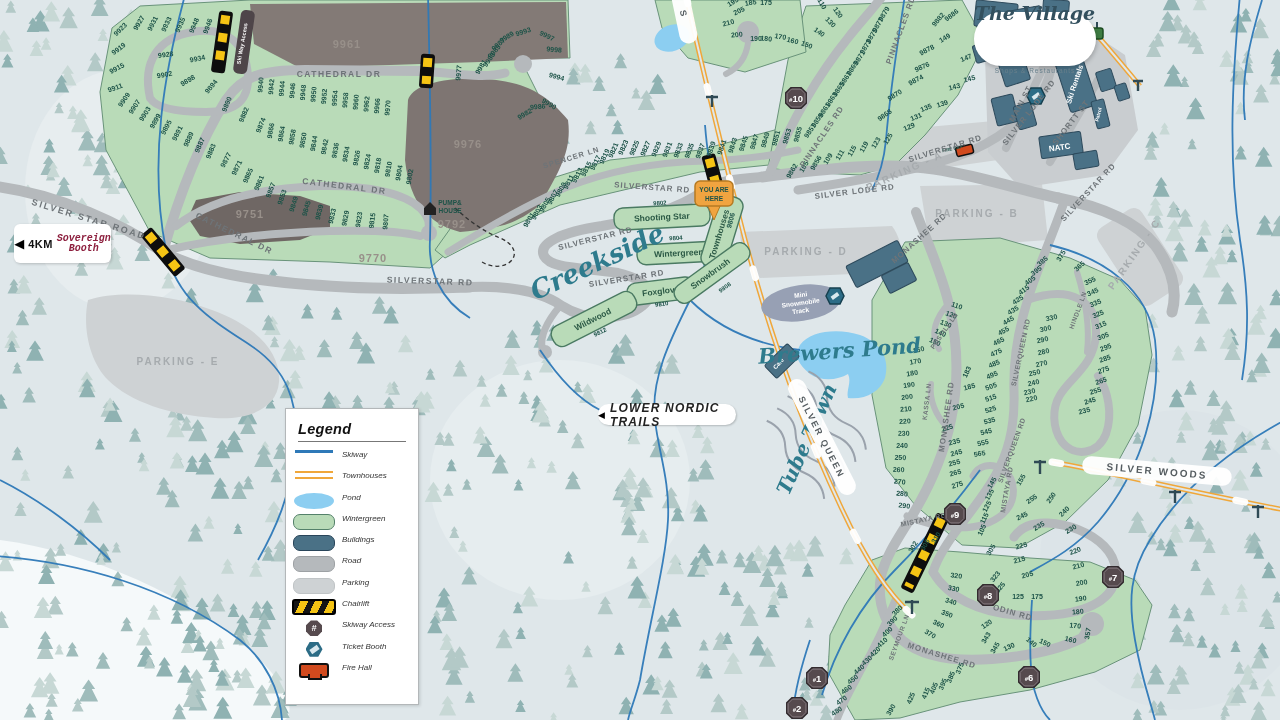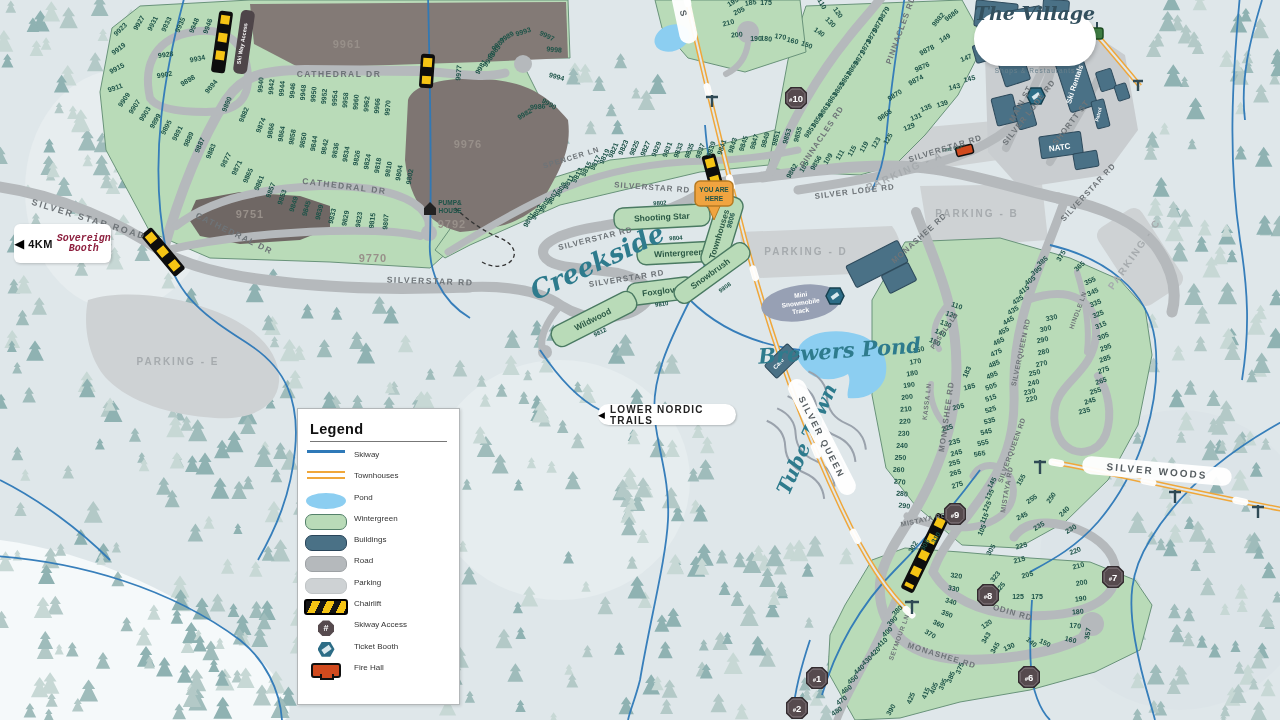--- a/index.html
+++ b/index.html
@@ -1,22 +1,22 @@
 <!DOCTYPE html>
 <html><head>
 <meta charset="utf-8">
 <style>
   html,body{margin:0;padding:0;background:#222;}
   #stage{position:relative;width:1280px;height:720px;overflow:hidden;background:#dfe7ea;
          font-family:"Liberation Sans",sans-serif;}
   #mapsvg{position:absolute;left:0;top:0;}
   
   .panel{position:absolute;background:#fff;box-sizing:border-box;gap:42px;}
-  #legend{left:297px;top:408px;width:163px;height:297px;border:1px solid #b3b7b9;
-          box-shadow:1px 1px 3px rgba(0,0,0,.15);}
+  #legend{left:285px;top:408px;width:134px;height:297px;border:1px solid #b3b7b9;
+          box-shadow:1px 1px 3px rgba(0,0,0,.15);font-style:italic;}
   #legend h3{margin:12px 12px 4px;font-size:14.5px;letter-spacing:.3px;color:#111;}
   #legend .rule{border-top:1px solid #777;margin:0 12px 8px;}
   .lg-row{display:flex;align-items:flex-start;height:21.3px;}
   .lg-sw{width:56px;display:flex;justify-content:center;align-items:center;}
   .lg-lab{font-size:8px;color:#333;}
   .sw-skiway{width:38px;height:2.5px;background:#2e79b8;}
   .sw-chairlift{width:38px;height:8px;border-top:2.5px solid #f0a73a;border-bottom:2.5px solid #f0a73a;box-sizing:border-box;}
   .sw-pond{width:40px;height:16px;background:#8ccef1;border-radius:50%;}
   .sw-properties{width:40px;height:14px;background:#b9dbb8;border:1.5px solid #54816a;border-radius:7px;}
   .sw-buildings{width:40px;height:14px;background:#4a7186;border:1.5px solid #29455a;border-radius:7px;}
@@ -38,21 +38,21 @@
   #sovereign{left:14px;top:224px;width:97px;height:39px;border-radius:6px;display:flex;
      align-items:center;justify-content:center;gap:4px;box-shadow:1px 1px 3px rgba(0,0,0,.2);}
   #sovereign .arrow{font-size:13px;color:#000;line-height:1;}
   #sovereign .km{font-weight:700;font-size:11px;color:#111;letter-spacing:.5px;}
   .sovlogo{display:flex;flex-direction:column;align-items:center;line-height:1;}
   .sovlogo span{font-family:Liberation Mono, monospace;font-style:italic;font-weight:700;
      font-size:10px;color:#8d1f3e;}
   #nordic{left:598px;top:404px;width:138px;height:21px;border-radius:11px;display:flex;
      align-items:center;justify-content:center;gap:5px;box-shadow:1px 1px 2px rgba(0,0,0,.2);}
   #nordic .arrow{font-size:9px;color:#000;}
-  #nordic .t{font-size:10px;font-weight:700;letter-spacing:1.2px;color:#222;}
+  #nordic .t{font-size:12px;font-weight:700;letter-spacing:1.2px;color:#222;font-style:italic;}
   #village{left:974px;top:12px;width:122px;height:54px;border-radius:27px;display:flex;
      flex-direction:column;align-items:center;justify-content:center;
      box-shadow:1px 2px 4px rgba(0,0,0,.2);}
   #village .nm{font-family:"DejaVu Serif",serif;font-style:italic;font-weight:700;
      font-size:19px;color:#33505e;line-height:1;}
   #village .sub{font-size:6.5px;letter-spacing:1px;color:#69808c;margin-top:2px;}
   
   text{font-family:"Liberation Sans",sans-serif;}
   .lot{font-weight:700;fill:#1d5348;text-anchor:middle;}
   .roadlab{font-weight:700;fill:#6e7478;text-anchor:middle;}

